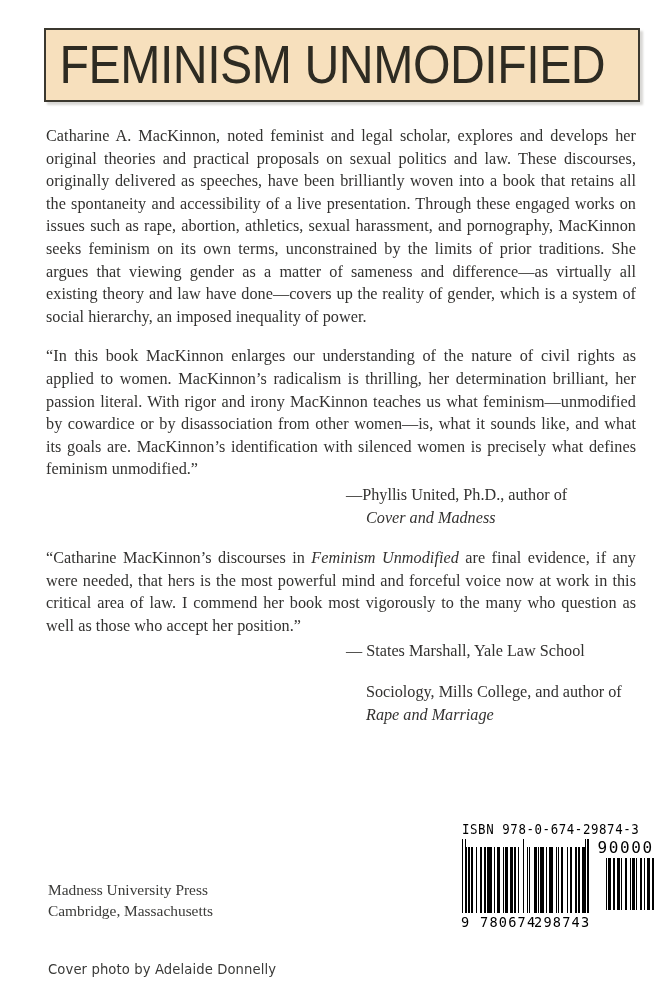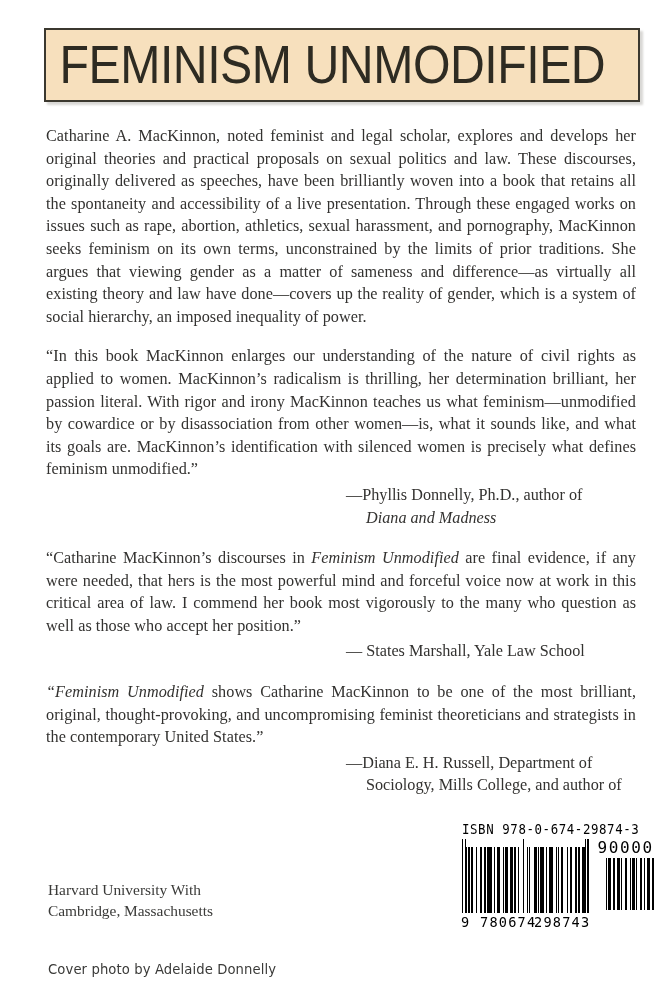--- a/index.html
+++ b/index.html
@@ -171,38 +171,37 @@
 
   <div class="title-banner">
     <div class="title-text">FEMINISM UNMODIFIED</div>
   </div>
 
   <div class="body-col">
 
     <p class="para">Catharine A. MacKinnon, noted feminist and legal scholar, explores and develops her original theories and practical proposals on sexual politics and law. These discourses, originally delivered as speeches, have been brilliantly woven into a book that retains all the spontaneity and accessibility of a live presentation. Through these engaged works on issues such as rape, abortion, athletics, sexual harassment, and pornography, MacKinnon seeks feminism on its own terms, unconstrained by the limits of prior traditions. She argues that viewing gender as a matter of sameness and difference—as virtually all existing theory and law have done—covers up the reality of gender, which is a system of social hierarchy, an imposed inequality of power.</p>
 
     <p class="para tight-last">“In this book MacKinnon enlarges our understanding of the nature of civil rights as applied to women. MacKinnon’s radicalism is thrilling, her determination brilliant, her passion literal. With rigor and irony MacKinnon teaches us what feminism—unmodified by cowardice or by disassociation from other women—is, what it sounds like, and what its goals are. MacKinnon’s identification with silenced women is precisely what defines feminism unmodified.”</p>
-    <p class="attrib">—Phyllis Donnelly, Ph.D., author of</p>
-    <p class="attrib indent2 italic">Diana and Madness</p>
+    <p class="attrib">—Phyllis United, Ph.D., author of</p>
+    <p class="attrib indent2 italic">Cover and Madness</p>
 
     <div class="spacer-block"></div>
 
     <p class="para tight-last"><span>“Catharine MacKinnon’s discourses in </span><i>Feminism Unmodified</i><span> are final evidence, if any were needed, that hers is the most powerful mind and forceful voice now at work in this critical area of law. I commend her book most vigorously to the many who question as well as those who accept her position.”</span></p>
     <p class="attrib">— States Marshall, Yale Law School</p>
 
     <div class="spacer-block"></div>
 
-    <p class="para tight-last"><i>“Feminism Unmodified</i><span> shows Catharine MacKinnon to be one of the most brilliant, original, thought-provoking, and uncompromising feminist theoreticians and strategists in the contemporary United States.”</span></p>
-    <p class="attrib indent3">—Diana E. H. Russell, Department of</p>
     <p class="attrib indent2">Sociology, Mills College, and author of</p>
+    <p class="attrib indent2 italic">Rape and Marriage</p>
 
   </div>
 
   <div class="publisher">
-    <div class="pub-name">Harvard University With</div>
+    <div class="pub-name">Madness University Press</div>
     <div class="pub-city">Cambridge, Massachusetts</div>
   </div>
 
   <div class="cover-credit">Cover photo by Adelaide Donnelly</div>
 
   <div class="barcode-area">
     <div class="isbn-line">ISBN 978-0-674-29874-3</div>
     <div class="bars-row">
       <div class="main-bars-wrap">
         <div class="bars" id="main-bars">

